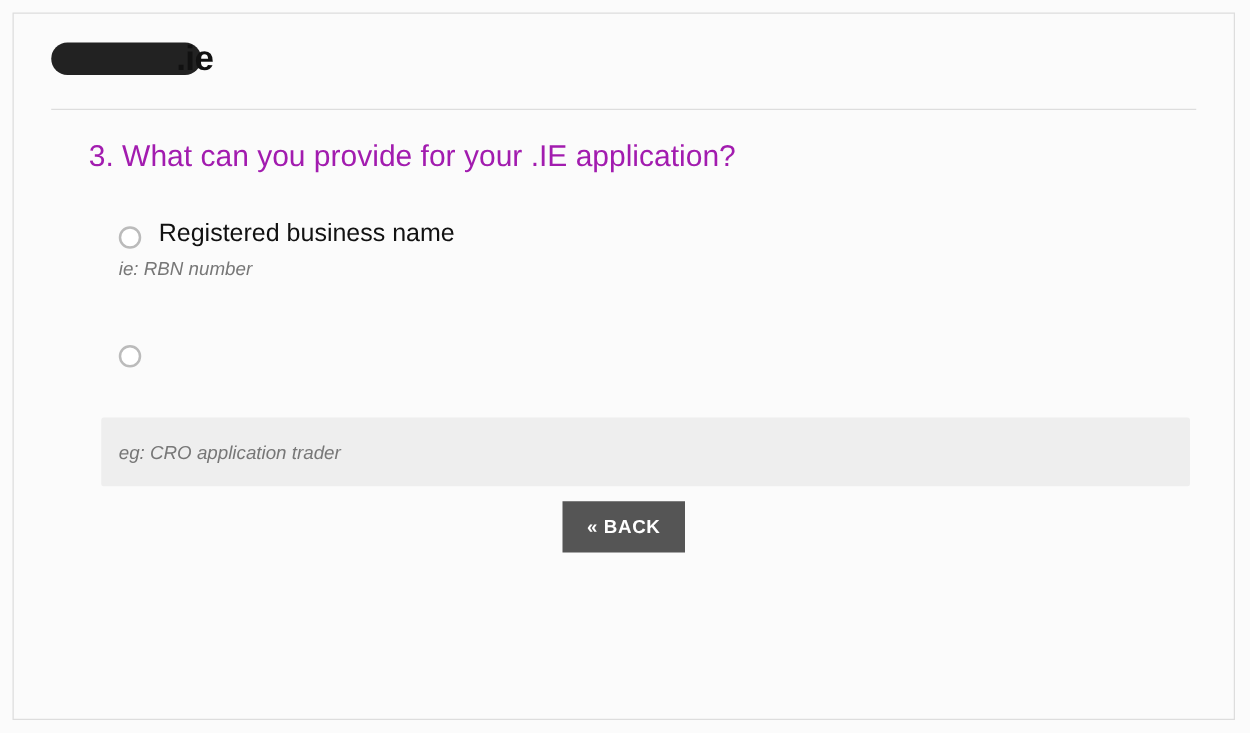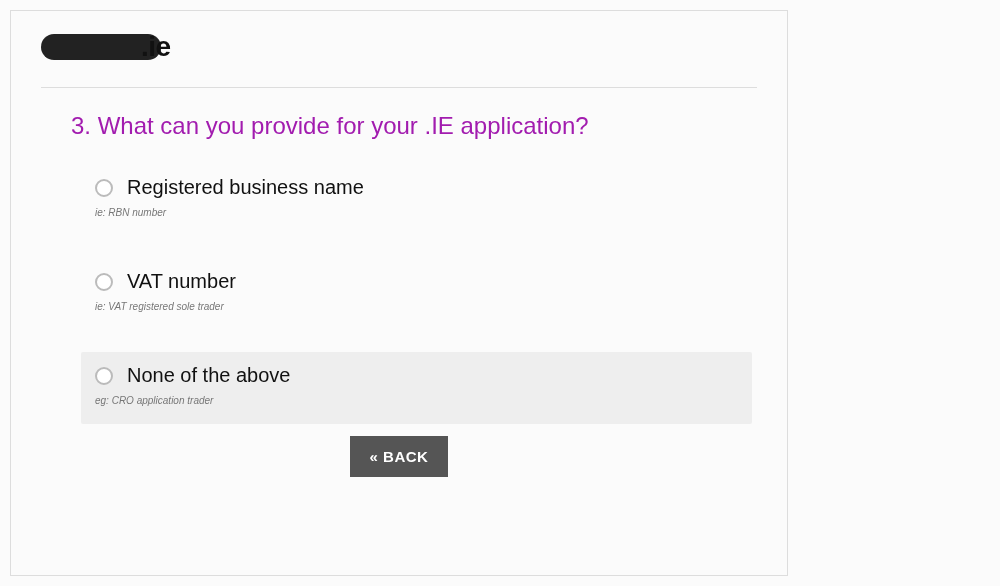--- a/index.html
+++ b/index.html
@@ -6,21 +6,21 @@
       box-sizing: border-box;
       margin: 0;
       padding: 0;
     }
     body {
       font-family: -apple-system, BlinkMacSystemFont, "Helvetica Neue", Arial, sans-serif;
       background: #fbfbfb;
       padding: 10px;
     }
     .frame {
-      width: 778px;
+      width: 978px;
       height: 566px;
       border: 1px solid #ddd;
       background: #fbfbfb;
       position: relative;
       padding: 20px 20px 0 20px;
     }
     .logo-row {
       display: flex;
       align-items: center;
       padding-left: 10px;
@@ -62,40 +62,40 @@
       padding: 12px 14px 18px 14px;
       margin-bottom: 22px;
       border-radius: 2px;
     }
     .option.selected {
       background: #eeeeee;
       margin-bottom: 10px;
     }
     .option-head {
       display: flex;
-      align-items: center;
+      align-items: flex-end;
       gap: 14px;
     }
     .radio {
       width: 18px;
       height: 18px;
       border: 2px solid #bbb;
       border-radius: 50%;
       background: #fff;
       flex-shrink: 0;
     }
     .option-label {
       font-size: 20px;
       color: #111;
       font-weight: 400;
     }
     .option-hint {
       font-style: italic;
       color: #777;
-      font-size: 10px;
+      font-size: 15px;
       margin-top: 8px;
       margin-left: 0;
     }
     .buttons {
       display: flex;
       justify-content: center;
       gap: 14px;
       margin-top: 12px;
     }
     .btn {
@@ -130,30 +130,24 @@
       <div class="option-head">
         <span class="radio"></span>
         <span class="option-label">Registered business name</span>
       </div>
       <div class="option-hint">ie: RBN number</div>
     </div>
 
     <div class="option">
       <div class="option-head">
         <span class="radio"></span>
-        <span class="option-label">VAT number</span>
       </div>
-      <div class="option-hint">ie: VAT registered sole trader</div>
     </div>
 
     <div class="option selected">
-      <div class="option-head">
-        <span class="radio"></span>
-        <span class="option-label">None of the above</span>
-      </div>
       <div class="option-hint">eg: CRO application trader</div>
     </div>
 
   </div>
 
   <div class="buttons">
     <button class="btn">« BACK</button>
   </div>
 
 </div>

